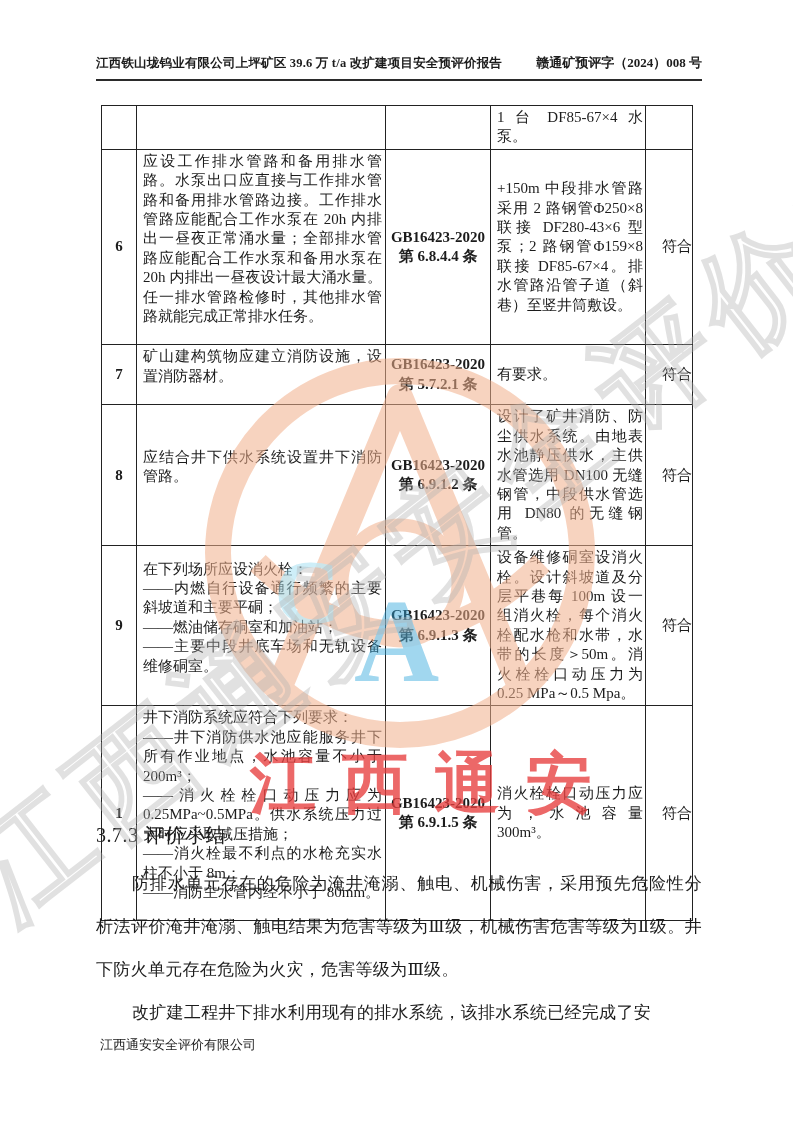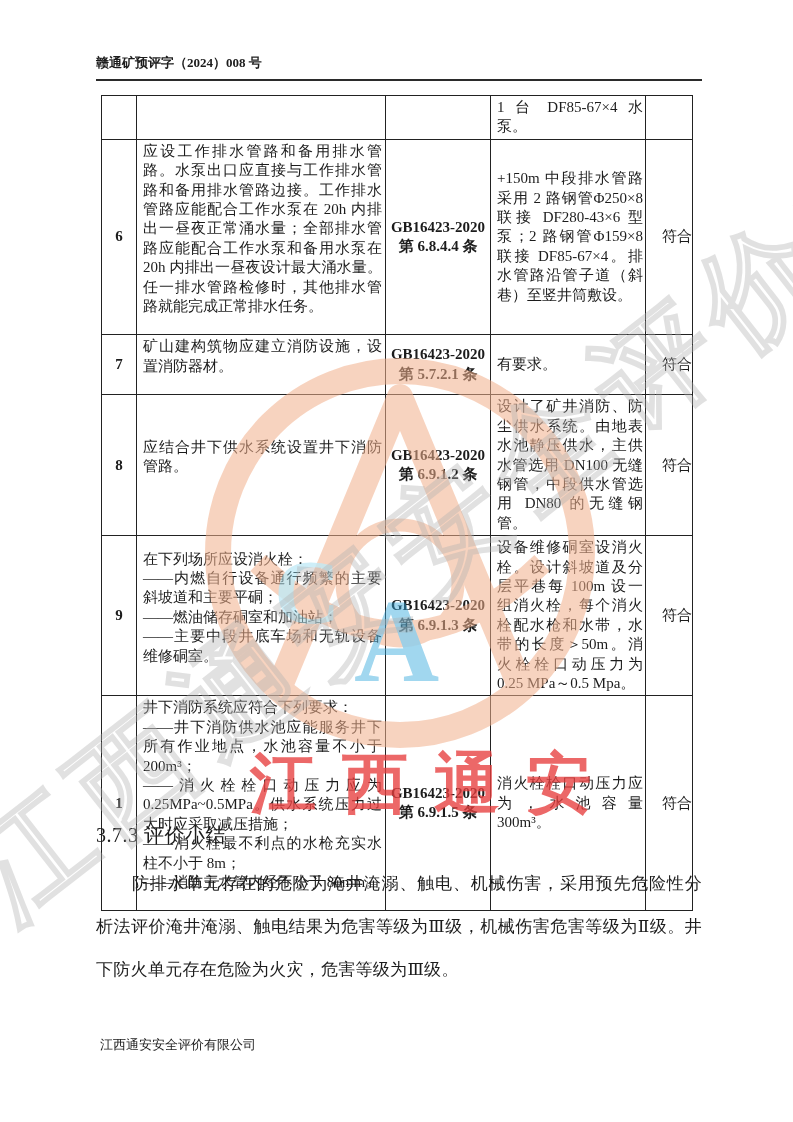--- a/index.html
+++ b/index.html
@@ -20,21 +20,21 @@
     left: 96px; top: 54px; width: 606px;
     display: flex; justify-content: space-between; align-items: flex-end;
     border-bottom: 2px solid #2b2b2b;
     padding-bottom: 7px;
     font-weight: bold;
   }
   .header .h-left  { font-size: 12.5px; letter-spacing: 0.2px; }
   .header .h-right { font-size: 13px; white-space: nowrap; text-align: right; }
 
   
-  .tbl-wrap { position: absolute; left: 101px; top: 95px; }
+  .tbl-wrap { position: absolute; left: 101px; top: 105px; }
   table.compliance {
     border-collapse: collapse;
     table-layout: fixed;
     width: 591px;
   }
   table.compliance td {
     border: 1px solid #222;
     font-size: 15px;
     line-height: 19.4px;
     vertical-align: middle;
@@ -95,20 +95,21 @@
     -webkit-text-stroke: 2px rgba(175, 175, 175, 0.38);
     letter-spacing: 14px;
   }
 </style>
 </head>
 <body>
 
 <div id="page">
 
   <div class="header">
+    <span class="h-left">江西铁山垅钨业有限公司上坪矿区 39.6 万 t/a 改扩建项目安全预评价报告</span>
     <span class="h-right">赣通矿预评字（2024）008 号</span>
   </div>
 
   <div class="tbl-wrap">
     <table class="compliance">
       <colgroup>
         <col style="width:35px">
           <col style="width:249px">
           <col style="width:105px">
           <col style="width:155px">
@@ -169,20 +170,21 @@
           <td class="c-actual">消火栓栓口动压力应为，水池容量 300m³。</td>
           <td class="c-status">符合</td>
         </tr>
       </tbody>
     </table>
   </div>
 
   <div class="main-text">
     <div class="sec-heading">3.7.3 评价小结</div>
     <p>防排水单元存在的危险为淹井淹溺、触电、机械伤害，采用预先危险性分析法评价淹井淹溺、触电结果为危害等级为Ⅲ级，机械伤害危害等级为Ⅱ级。井下防火单元存在危险为火灾，危害等级为Ⅲ级。</p>
+    <p>改扩建工程井下排水利用现有的排水系统，该排水系统已经完成了安</p>
   </div>
 
   <div class="footer-company">江西通安安全评价有限公司</div>
 
   <svg class="wm wm-logo" viewBox="0 0 420 420">
     <circle cx="208" cy="208" r="182" fill="none" stroke="#f2b08c" stroke-width="26"></circle>
     <path d="M 90 336 L 208 52 L 326 336" fill="none" stroke="#f2b08c" stroke-width="26" stroke-linejoin="round"></path>
     <path d="M 66 218 Q 208 356 350 218" fill="none" stroke="#f2b08c" stroke-width="22"></path>
     <circle cx="208" cy="238" r="58" fill="none" stroke="#f2b08c" stroke-width="13"></circle>
     <text x="82" y="278" font-size="92" font-weight="bold" fill="#8fd8ee" opacity="0.8" font-family="Liberation Serif, DejaVu Serif, serif">C</text>

